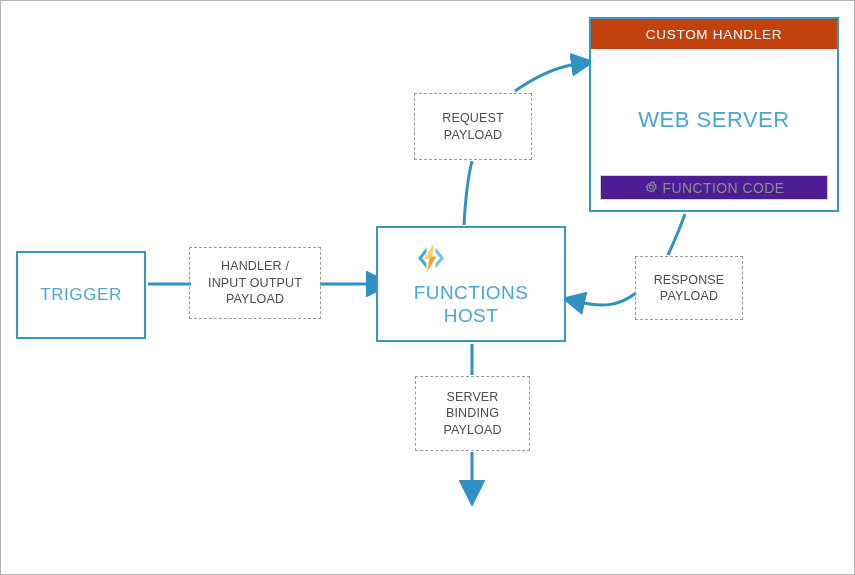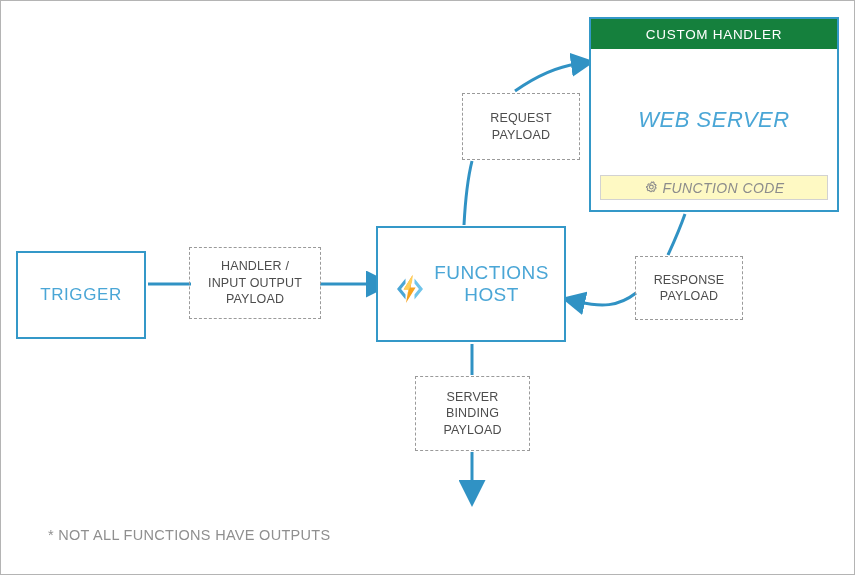--- a/index.html
+++ b/index.html
@@ -55,74 +55,74 @@
   }
   #functions-host-box {
     left: 375px;
     top: 225px;
     width: 190px;
     height: 116px;
     font-size: 19px;
   }
   .fh-inner {
     display: flex;
-    align-items: flex-end;
+    align-items: flex-start;
     justify-content: center;
     gap: 7px;
+    flex-direction: column;
   }
   .fh-text {
     line-height: 1.18;
     text-align: center;
     color: #4aa6d6;
     letter-spacing: 0.4px;
   }
   
   #custom-handler-panel {
     position: absolute;
     left: 588px;
     top: 16px;
     width: 250px;
     height: 195px;
     border: 2px solid #3498c8;
     background: #ffffff;
     box-sizing: border-box;
   }
   #custom-handler-header {
     height: 30px;
-    background: #15803d;
+    background: #c2410c;
     color: #ffffff;
     font-size: 13.5px;
     letter-spacing: 0.7px;
     display: flex;
     align-items: center;
     justify-content: center;
   }
   #custom-handler-body {
     position: relative;
     height: calc(100% - 30px);
-    font-style: italic;
   }
   #web-server-label {
     position: absolute;
     left: 0;
     right: 0;
     top: 58px;
     text-align: center;
     font-size: 22px;
     color: #4aa6d6;
     letter-spacing: 0.5px;
   }
   #function-code-chip {
     position: absolute;
     left: 9px;
     right: 9px;
     bottom: 10px;
     height: 25px;
     border: 1px solid #d2d2d2;
-    background: #fef9c3;
+    background: #4c1d95;
     box-sizing: border-box;
     display: flex;
     align-items: center;
     justify-content: center;
     gap: 4px;
     color: #8c8c8c;
     font-size: 14px;
     letter-spacing: 0.4px;
   }
   .gear-icon {
@@ -149,21 +149,20 @@
     left: 188px;
     top: 246px;
     width: 132px;
     height: 72px;
   }
   #dashed-request {
     left: 413px;
     top: 92px;
     width: 118px;
     height: 67px;
-    margin-left: 48px;
   }
   #dashed-response {
     left: 634px;
     top: 255px;
     width: 108px;
     height: 64px;
   }
   #dashed-output {
     left: 414px;
     top: 375px;
@@ -279,15 +278,14 @@
             <path fill="none" stroke="#8c8c8c" stroke-width="1.7" d="M12 3.3 L13.6 3.9 L15 3.1 L16.2 4.4 L15.9 5.9 L17 7 L18.6 7.1 L19.2 8.8 L18 9.9 L18 11.4 L19.3 12.4 L18.8 14.2 L17.2 14.4 L16.2 15.6 L16.6 17.1 L15.1 18.1 L13.8 17.2 L12.3 17.4 L11.5 18.8 L9.7 18.6 L9.2 17.1 L7.8 16.4 L6.4 17 L5.2 15.6 L5.9 14.3 L5.5 12.8 L4.1 12.1 L4.3 10.3 L5.8 9.9 L6.6 8.6 L6.2 7.1 L7.6 6.1 L8.9 6.9 L10.4 6.6 Z"></path>
             <circle cx="11.8" cy="11.3" r="3.1" fill="none" stroke="#8c8c8c" stroke-width="1.7"></circle>
           </svg>
         </span>
         <span>FUNCTION CODE</span>
       </div>
     </div>
   </div>
 
 
-  <div id="footnote">* NOT ALL FUNCTIONS HAVE OUTPUTS</div>
 
 </div>
 
 </body></html>

